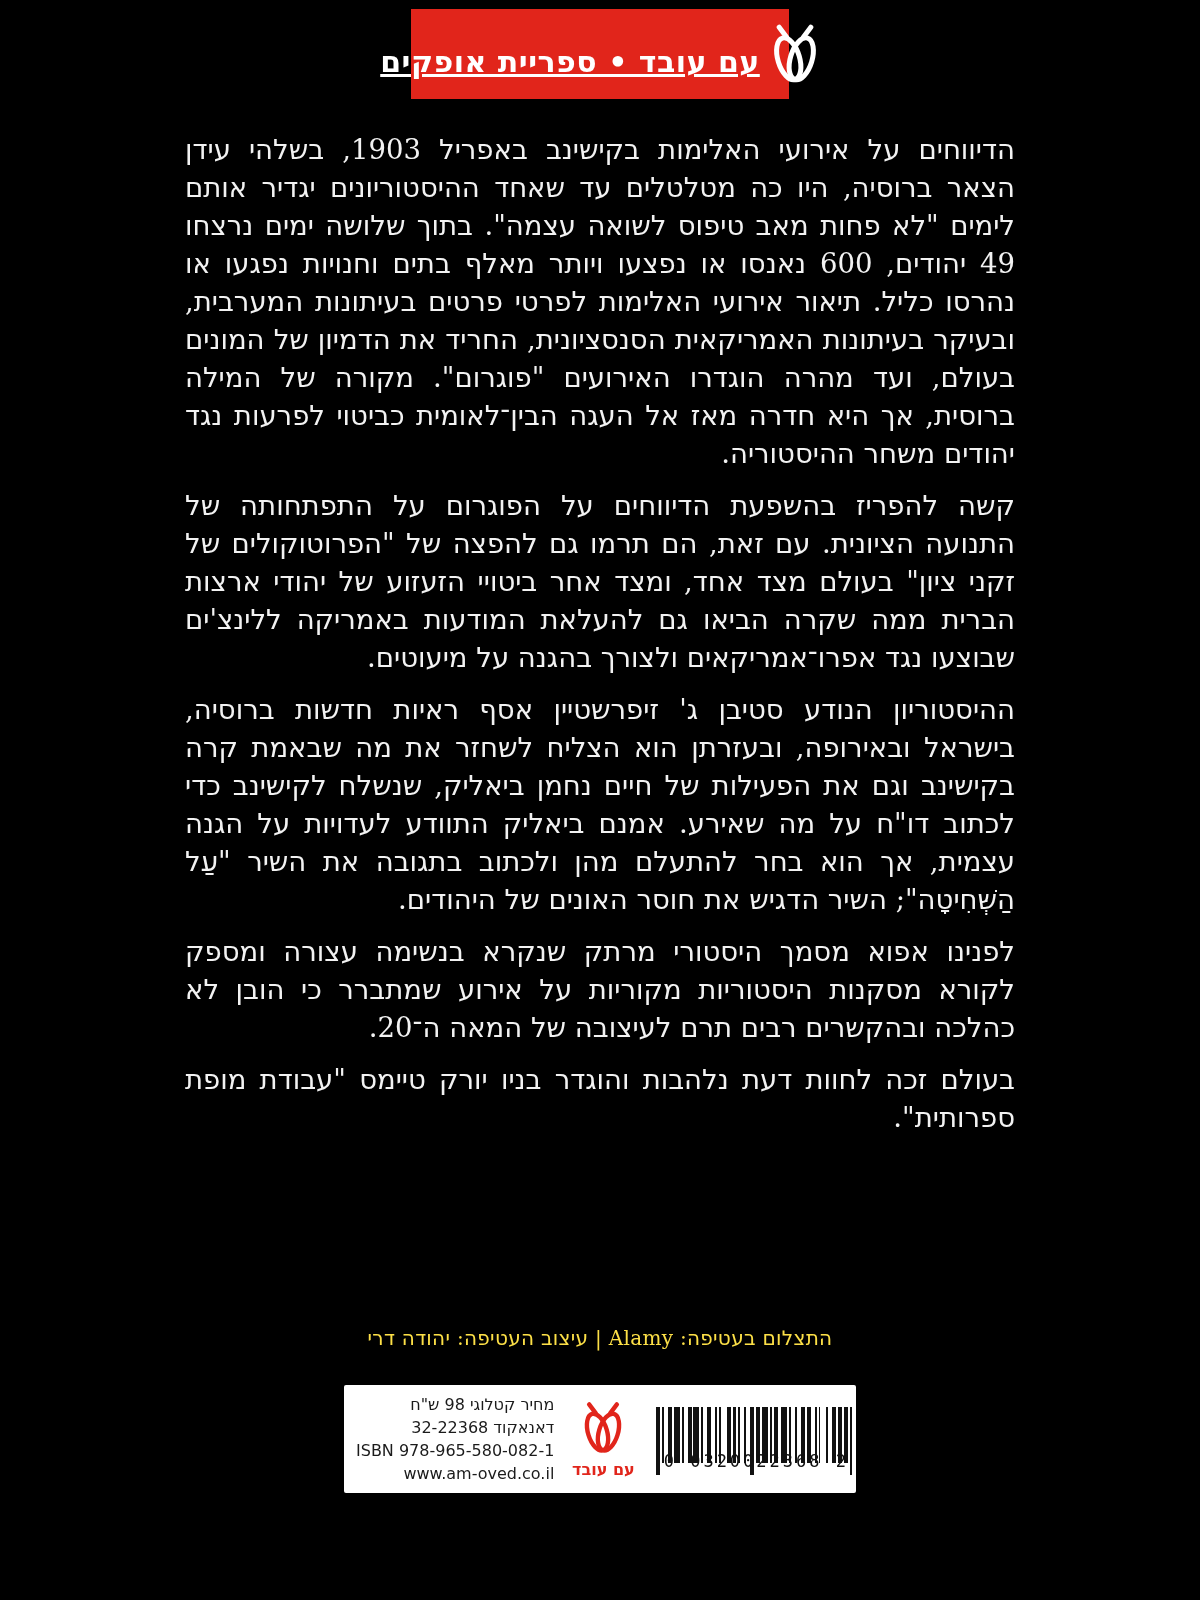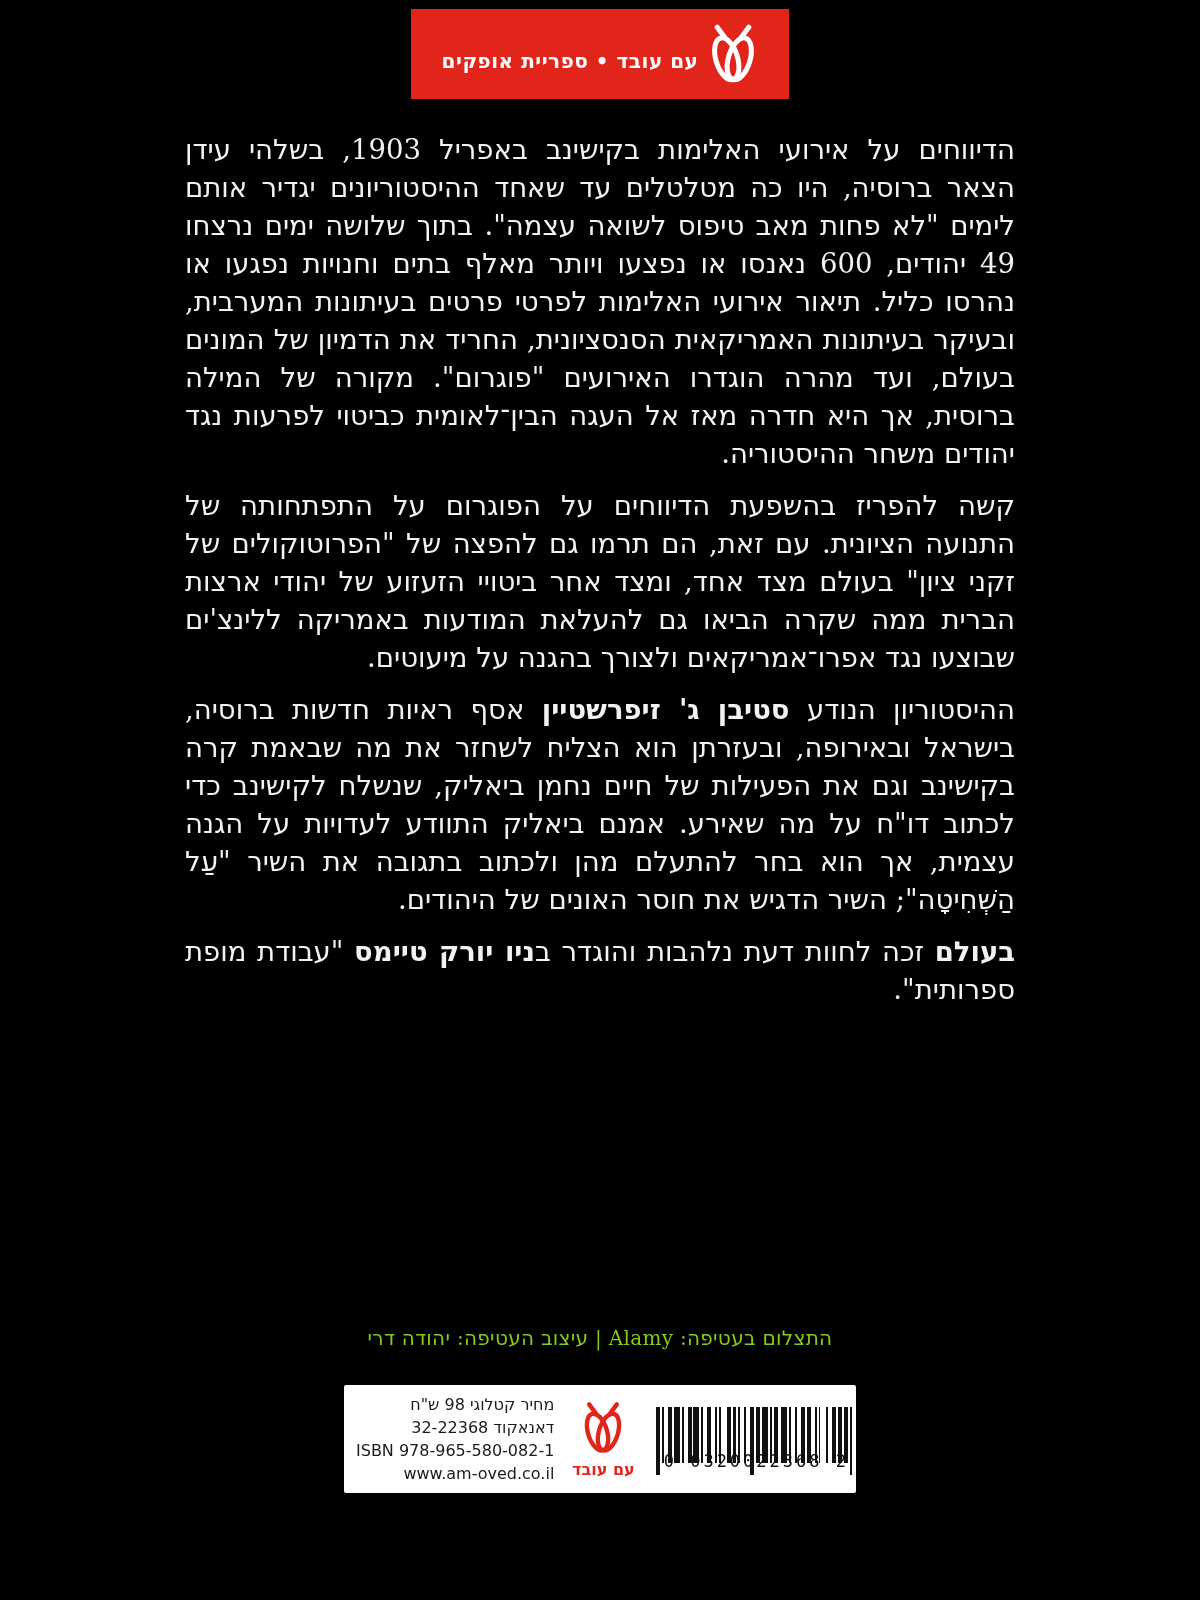--- a/index.html
+++ b/index.html
@@ -10,38 +10,38 @@
   .page{position:relative;width:1200px;height:1600px;background:#000;color:#f2f2f2;}
 
   
   .banner{
     position:absolute;top:9px;left:50%;transform:translateX(-50%);
     width:378px;height:90px;display:flex;align-items:center;justify-content:center;
     direction:rtl;gap:10px;padding:0 14px;box-sizing:border-box;
   }
   .banner-logo{color:#fff;display:block;margin-top:2px;}
   .banner-label{
-    color:#fff;font-weight:bold;font-size:20px;letter-spacing:.5px;
-    white-space:nowrap;margin-top:14px;
+    color:#fff;font-weight:bold;font-size:30px;letter-spacing:.5px;
+    white-space:nowrap;margin-top:14px;text-decoration:underline;
   }
 
   
   .content{
     position:absolute;top:130px;left:185px;width:830px;
     direction:rtl;text-align:justify;
     font-size:27.5px;line-height:38px;color:#f2f2f2;
   }
   .content p{margin:0 0 14px 0;}
   .content p.gap{margin-top:48px;}
-  .content .b{font-weight:bold;}
+  .content .b{font-weight:normal;}
 
   
   .credits{
     position:absolute;top:1326px;left:0;width:1200px;text-align:center;
-    direction:rtl;font-size:20px;color:#84cc16;letter-spacing:.3px;
+    direction:rtl;font-size:20px;color:#fde047;letter-spacing:.3px;
   }
 
   
   .colophon{
     position:absolute;top:1385px;left:50%;transform:translateX(-50%);
     width:512px;height:108px;background:#fff;border-radius:2px;
     display:flex;flex-direction:row;align-items:center;direction:ltr;
     box-sizing:border-box;padding:8px 12px;gap:10px;
   }
   .info{
@@ -86,20 +86,21 @@
         </g>
       </svg>
     </span>
     <span class="banner-label">עם עובד • ספריית אופקים</span>
   </div>
 
   <div class="content" id="paragraphs">
       <p><span>הדיווחים על אירועי האלימות בקישינב באפריל 1903, בשלהי עידן הצאר ברוסיה, היו כה מטלטלים עד שאחד ההיסטוריונים יגדיר אותם לימים "לא פחות מאב טיפוס לשואה עצמה". בתוך שלושה ימים נרצחו 49 יהודים, 600 נאנסו או נפצעו ויותר מאלף בתים וחנויות נפגעו או נהרסו כליל. תיאור אירועי האלימות לפרטי פרטים בעיתונות המערבית, ובעיקר בעיתונות האמריקאית הסנסציונית, החריד את הדמיון של המונים בעולם, ועד מהרה הוגדרו האירועים "פוגרום". מקורה של המילה ברוסית, אך היא חדרה מאז אל העגה הבין־לאומית כביטוי לפרעות נגד יהודים משחר ההיסטוריה.</span></p>
       <p><span>קשה להפריז בהשפעת הדיווחים על הפוגרום על התפתחותה של התנועה הציונית. עם זאת, הם תרמו גם להפצה של "הפרוטוקולים של זקני ציון" בעולם מצד אחד, ומצד אחר ביטויי הזעזוע של יהודי ארצות הברית ממה שקרה הביאו גם להעלאת המודעות באמריקה ללינצ'ים שבוצעו נגד אפרו־אמריקאים ולצורך בהגנה על מיעוטים.</span></p>
       <p><span>ההיסטוריון הנודע </span><span class="b">סטיבן ג' זיפרשטיין</span><span> אסף ראיות חדשות ברוסיה, בישראל ובאירופה, ובעזרתן הוא הצליח לשחזר את מה שבאמת קרה בקישינב וגם את הפעילות של חיים נחמן ביאליק, שנשלח לקישינב כדי לכתוב דו"ח על מה שאירע. אמנם ביאליק התוודע לעדויות על הגנה עצמית, אך הוא בחר להתעלם מהן ולכתוב בתגובה את השיר "עַל הַשְּׁחִיטָה"; השיר הדגיש את חוסר האונים של היהודים.</span></p>
+      <p><span>לפנינו אפוא מסמך היסטורי מרתק שנקרא בנשימה עצורה ומספק לקורא מסקנות היסטוריות מקוריות על אירוע שמתברר כי הובן לא כהלכה ובהקשרים רבים תרם לעיצובה של המאה ה־20.</span></p>
       <p><span class="b">בעולם</span><span> זכה לחוות דעת נלהבות והוגדר ב</span><span class="b">ניו יורק טיימס</span><span> "עבודת מופת ספרותית".</span></p>
     </div>
 
   <div class="credits">התצלום בעטיפה: Alamy   |   עיצוב העטיפה: יהודה דרי</div>
 
   <div class="colophon">
     <div class="info">
       <div>מחיר קטלוגי 98 ש"ח</div>
       <div>דאנאקוד 32-22368</div>
       <div>ISBN 978-965-580-082-1</div>

